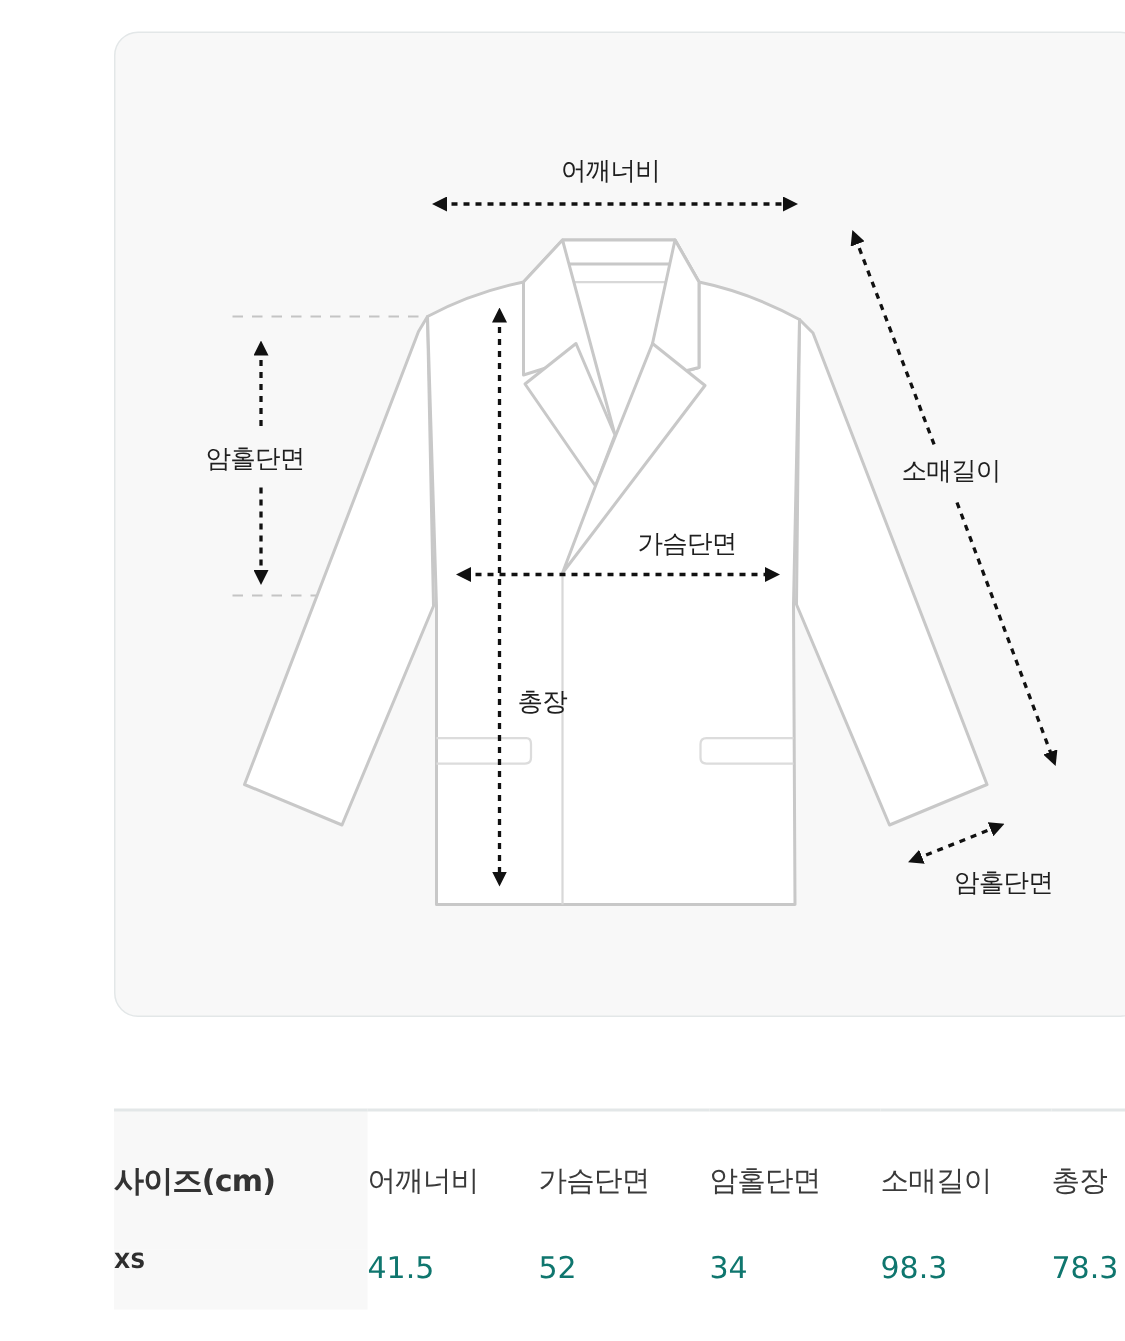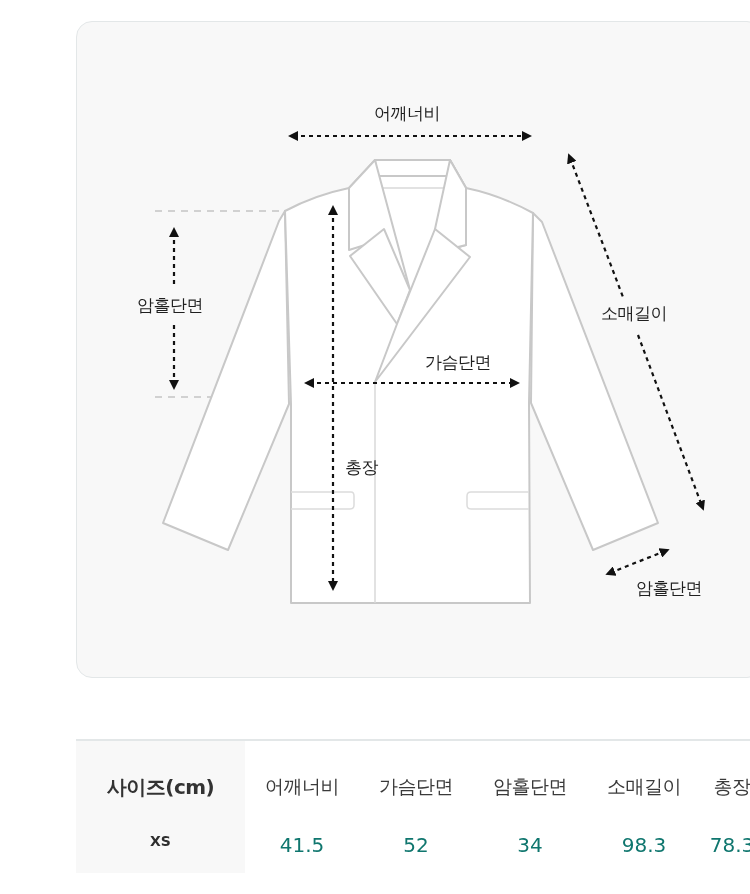--- a/index.html
+++ b/index.html
@@ -46,21 +46,21 @@
     .size-table {
       position: absolute;
       left: 31px;
       top: 739px;
       width: 687px;
       border-top: 2px solid #e3e7e8;
       border-collapse: collapse;
     }
     .size-table td, .size-table th {
       padding: 0;
-      text-align: center;
+      text-align: left;
       vertical-align: middle;
     }
     .size-table .head-cell {
       height: 92px;
       font-size: 19px;
       color: #3a3a3a;
       font-weight: normal;
       letter-spacing: -0.5px;
     }
     .size-table .data-cell {

